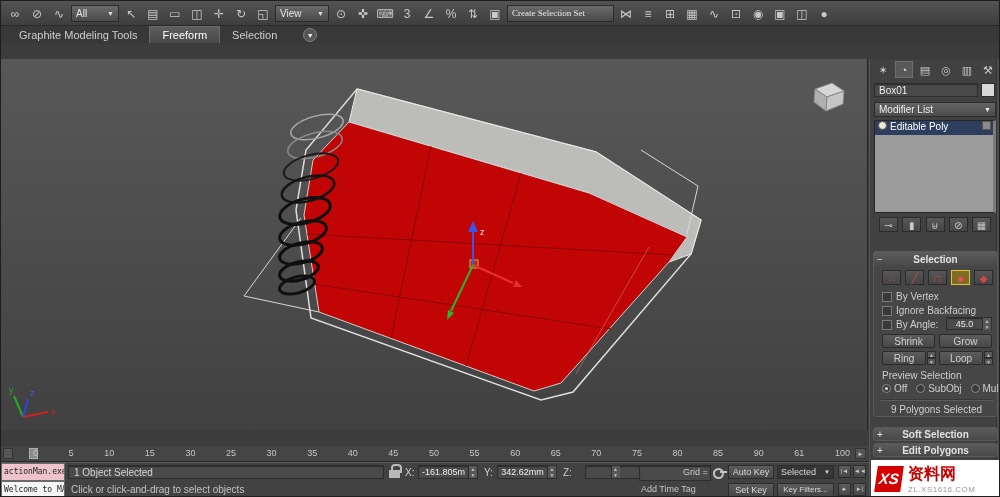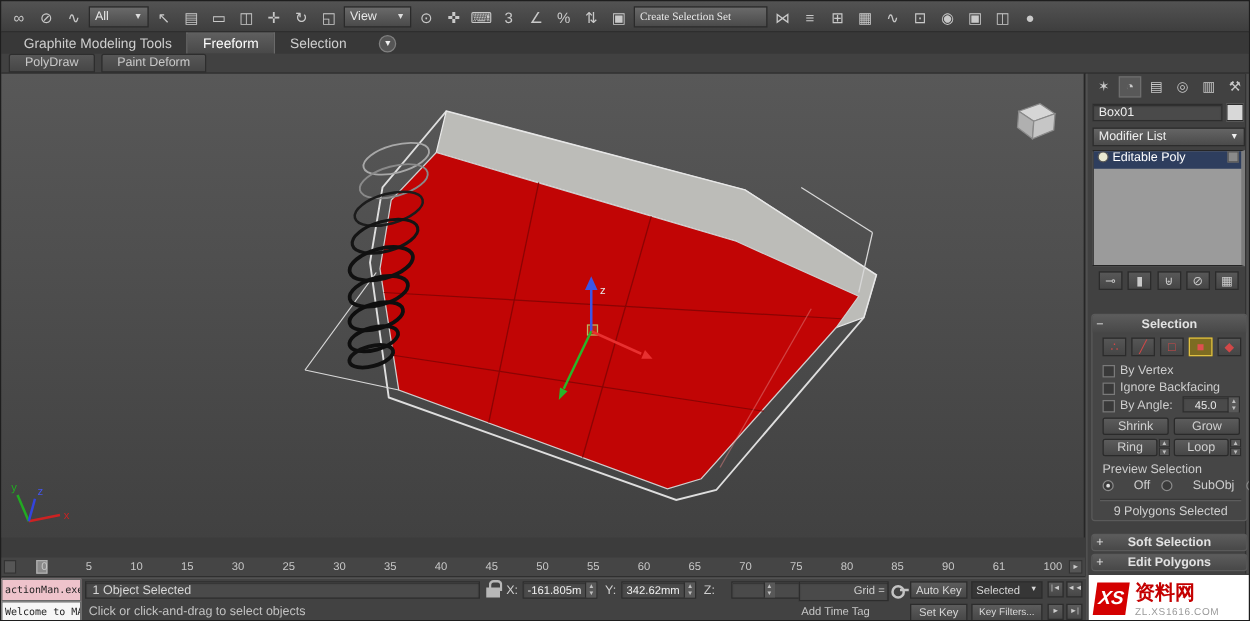--- a/index.html
+++ b/index.html
@@ -164,21 +164,21 @@
   #btn-ring   { position:absolute; left:8px;  top:99px; width:44px; height:14px; line-height:13px; }
   #btn-loop   { position:absolute; left:65px; top:99px; width:44px; height:14px; line-height:13px; }
   .mini-spin { position:absolute; top:99px; width:9px; height:14px; display:flex;
     flex-direction:column; }
   .mini-spin span { height:7px; font-size:5px; line-height:7px; color:#c0c0c0; text-align:center;
     background:#585858; border:1px solid #2d2d2d; }
   #spin-ring { left:53px; } #spin-loop { left:110px; }
   #preview-label { position:absolute; left:8px; top:118px; color:#cdcdcd; }
   #preview-opts { position:absolute; left:8px; top:131px; display:flex; gap:9px; align-items:center;
     color:#cdcdcd; }
-  .prev-opt { display:flex; align-items:center; gap:16px; }
+  .prev-opt { display:flex; align-items:center; gap:3px; }
   .radio { width:9px; height:9px; border-radius:50%; background:#393939; border:1px solid #8a8a8a;
     position:relative; }
   .prev-opt:first-child .radio::after { content:""; position:absolute; inset:2px; border-radius:50%;
     background:#e0e0e0; }
   #sel-divider { position:absolute; left:6px; top:147px; width:113px; border-top:1px solid #383838;
     border-bottom:1px solid #5c5c5c; }
   #polycount { position:absolute; left:0; top:152px; width:125px; text-align:center; color:#cfcfcf; }
   #closed-rollouts { position:absolute; left:3px; top:368px; width:125px; }
   .roll-closed { height:14px; background:linear-gradient(#5c5c5c,#484848); border:1px solid #5a5a5a;
     border-radius:3px; color:#e2e2e2; font-size:10px; display:flex; align-items:center;
@@ -248,24 +248,20 @@
         <span class="tbicon">◫</span>
         <span class="tbicon">●</span>
     </span>
   </div>
 
   <div id="ribbon-tabs">
     <span class="rtab">Graphite Modeling Tools</span>
     <span class="rtab active">Freeform</span>
     <span class="rtab">Selection</span>
     <span id="ribbon-toggle">▼</span>
-  </div>
-  <div id="ribbon-panels">
-    <span class="panelbtn">PolyDraw</span>
-    <span class="panelbtn">Paint Deform</span>
   </div>
 
   <div id="viewport">
     <svg id="vp-canvas" viewBox="0 0 867 371" width="867" height="371">
 
       <polygon points="356,30 595,93 700,161 690,195 572,333 540,341 310,259 295,151 305,91" fill="none" stroke="#dedede" stroke-width="1.5"></polygon>
 
       <polygon points="356,30 595,93 700,161 690,195 668,203 588,134 348,63" fill="#bcbcb8" stroke="#e8e8e8" stroke-width="1"></polygon>
 
       <polygon points="348,63 588,134 686,178 668,203 560,324 533,332 318,253 303,156 312,101" fill="#c10505" stroke="#cfcfcf" stroke-width="1"></polygon>

